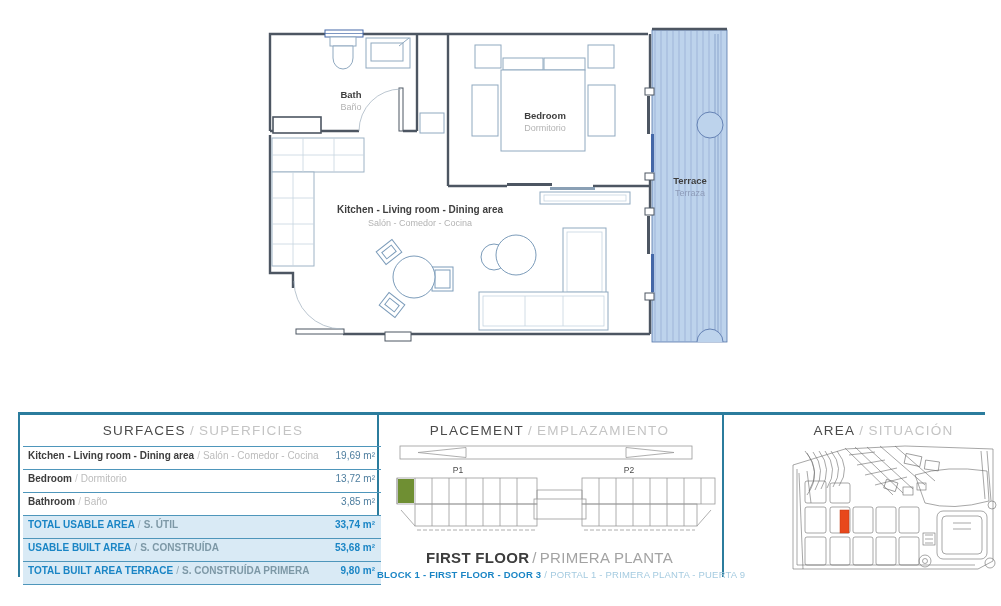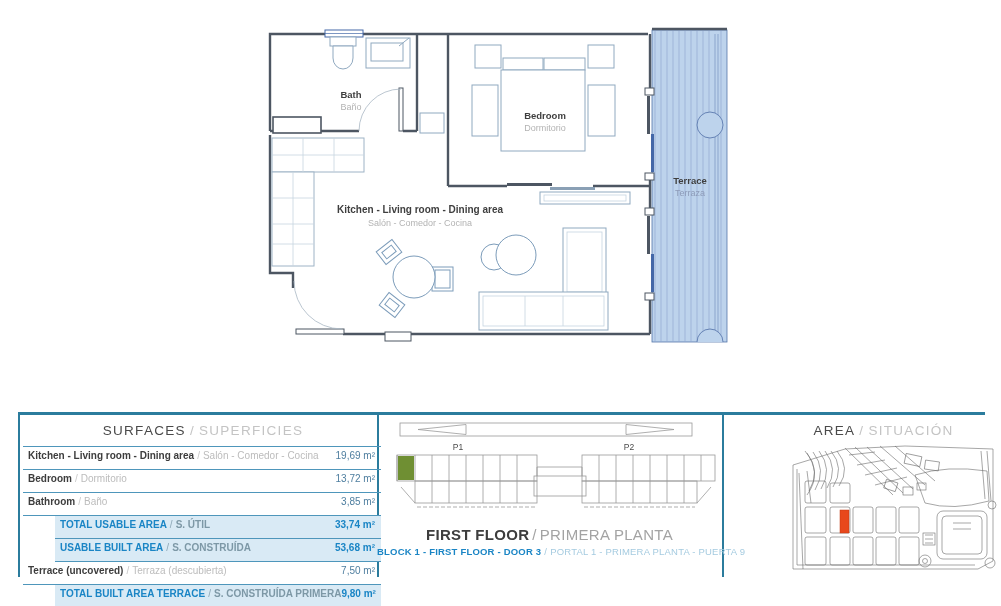--- a/index.html
+++ b/index.html
@@ -19,21 +19,21 @@
 
   
   .stable{margin:8px 12px 0 10px;border-top:1px solid #4e96bb;}
   .srow{display:flex;justify-content:space-between;align-items:center;
         padding:3px 6px 7px 5px;border-bottom:1px solid #4e96bb;
         font-size:10px;line-height:12px;white-space:nowrap;}
   .srow .r-en{color:#3d3d3d;font-weight:700;}
   .srow .r-sep{color:#c9c9c9;margin:0 3px;}
   .srow .r-es{color:#bcbcbc;}
   .srow .r-val{color:#4e7e9f;}
-  .srow.hl{background:#d9eaf5;margin-left:32px;}
+  .srow.hl{background:#d9eaf5;}
   .srow.hl .r-en{color:#1a85c5;}
   .srow.hl .r-sep{color:#8fa9b8;}
   .srow.hl .r-es{color:#7d98a6;font-weight:700;}
   .srow.hl .r-val{color:#1a85c5;font-weight:700;}
 
   
   .pl-floor{margin-top:12px;text-align:center;font-size:15px;letter-spacing:.3px;white-space:nowrap;}
   .pl-floor .f-en{color:#3d3d3d;font-weight:700;}
   .pl-floor .f-sep{color:#a3a3a3;margin:0 3px;}
   .pl-floor .f-es{color:#a3a3a3;}
@@ -204,32 +204,31 @@
         <span class="r-val">3,85 m²</span>
       </div>
       <div class="srow hl">
         <span><span class="r-en">TOTAL USABLE AREA</span><span class="r-sep">/</span><span class="r-es">S. ÚTIL</span></span>
         <span class="r-val">33,74 m²</span>
       </div>
       <div class="srow hl">
         <span><span class="r-en">USABLE BUILT AREA</span><span class="r-sep">/</span><span class="r-es">S. CONSTRUÍDA</span></span>
         <span class="r-val">53,68 m²</span>
       </div>
-      <div class="srow">
-        <span><span class="r-en">Terrace (uncovered)</span><span class="r-sep">/</span><span class="r-es">Terraza (descubierta)</span></span>
-        <span class="r-val">7,50 m²</span>
-      </div>
       <div class="srow hl">
         <span><span class="r-en">TOTAL BUILT AREA TERRACE</span><span class="r-sep">/</span><span class="r-es">S. CONSTRUÍDA PRIMERA</span></span>
         <span class="r-val">9,80 m²</span>
       </div>
     </div>
   </div>
 
   <div class="panel" style="left:377px;width:345px;">
+    <div class="panel-title">
+      <span class="t-en">PLACEMENT</span><span class="t-sep">/</span><span class="t-es">EMPLAZAMIENTO</span>
+    </div>
     <svg style="display:block;margin:4px auto 0;" width="335" height="95" viewBox="0 0 335 95">
       <g stroke="#9a9a9a" stroke-width="0.8" fill="none">
         <rect x="18" y="4" width="292" height="13"></rect>
         <polygon points="36,10.5 84,5.5 84,15.5"></polygon>
         <polygon points="292,10.5 244,5.5 244,15.5"></polygon>
 
         <rect x="15" y="36" width="140" height="26"></rect>
         <path d="M33,36 V62 M50,36 V62 M67,36 V62 M84,36 V62 M101,36 V62 M118,36 V62 M135,36 V62"></path>
         <rect x="33" y="62" width="122" height="22"></rect>
         <path d="M50,62 V84 M67,62 V84 M84,62 V84 M101,62 V84 M118,62 V84 M135,62 V84"></path>

